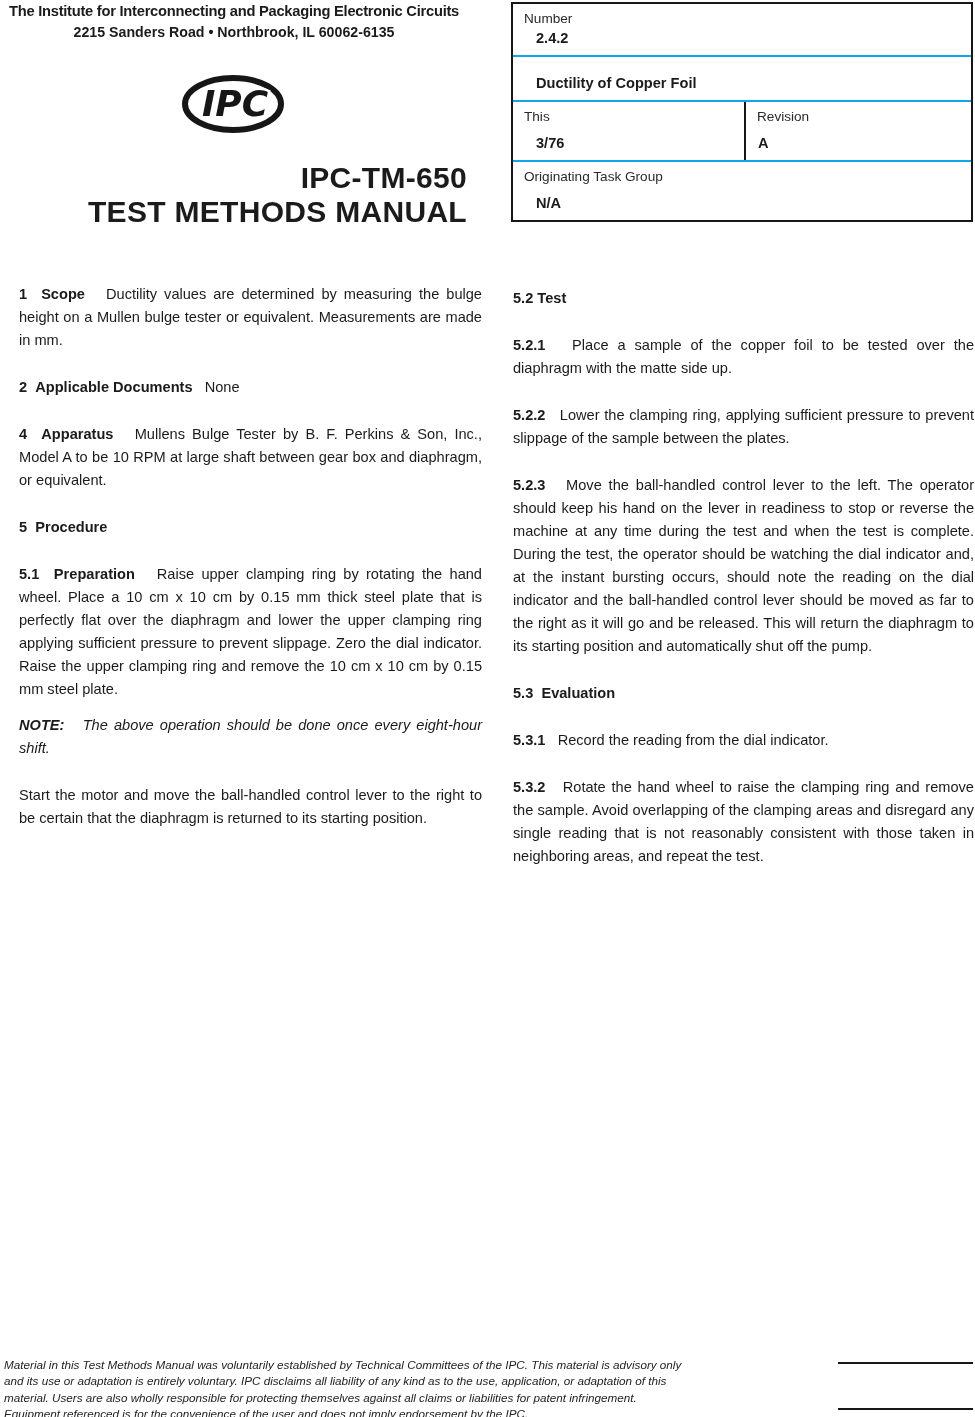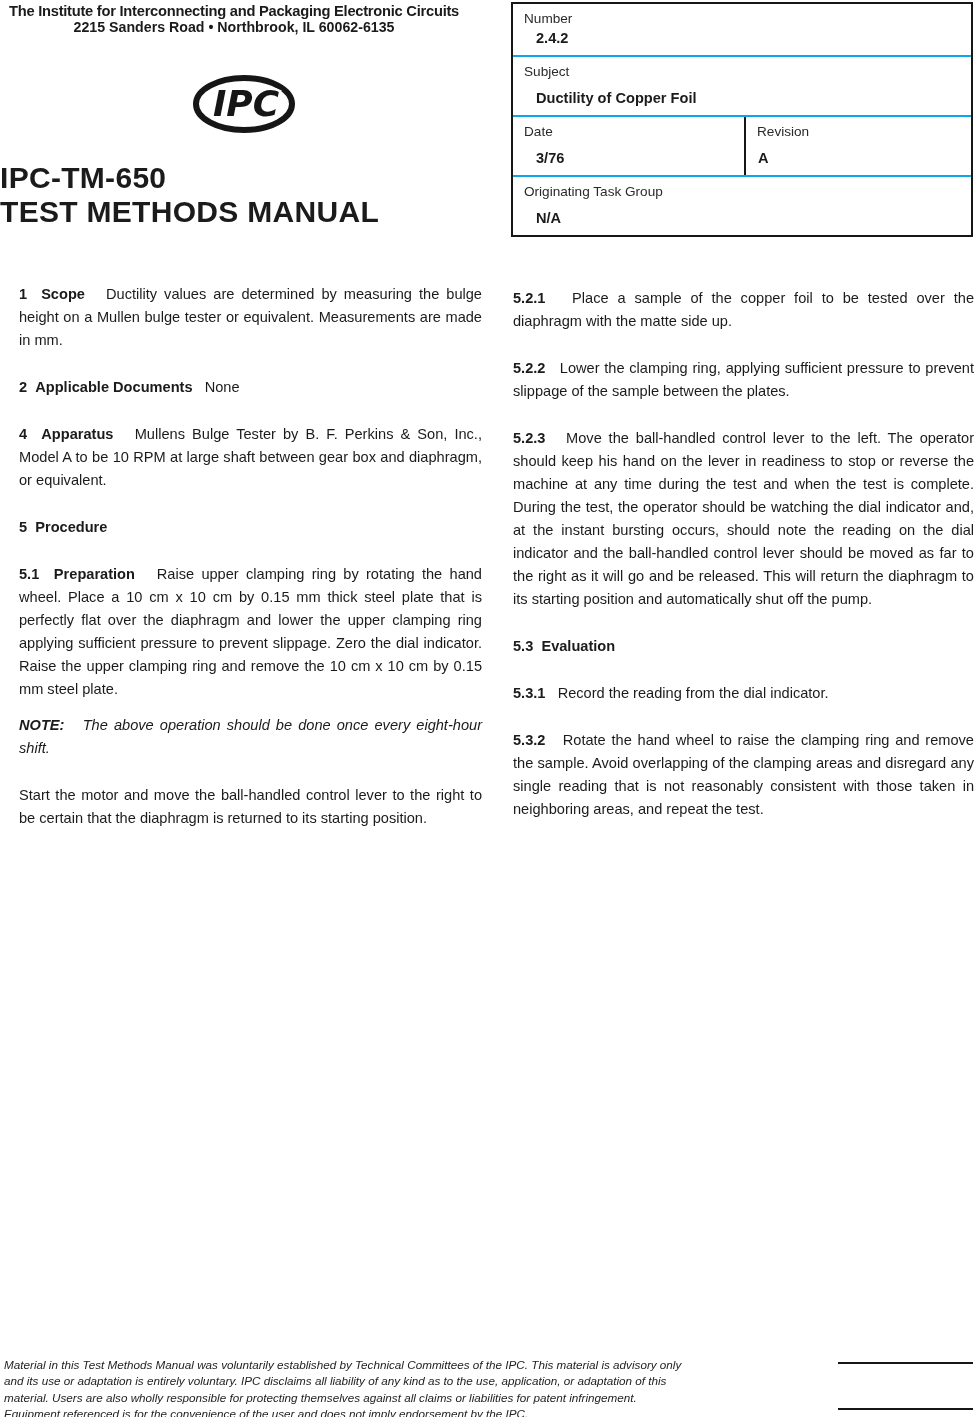--- a/index.html
+++ b/index.html
@@ -8,27 +8,27 @@
     width:975px; height:1417px;
     background:#ffffff;
     font-family:"Liberation Sans", sans-serif;
     color:#1b1b1b;
     overflow:hidden;
   }
 
   
   .org-block { position:absolute; left:1px; top:3px; width:466px; text-align:center; font-weight:bold; }
   .org-line1 { font-size:14.7px; letter-spacing:-0.25px; white-space:nowrap; }
-  .org-line2 { font-size:14.2px; }
+  .org-line2 { font-size:14.2px; margin-top:5px; }
 
   
-  .logo-wrap { position:absolute; left:192px; top:74px; width:104px; height:60px; }
+  .logo-wrap { position:absolute; left:181px; top:74px; width:104px; height:60px; }
 
   
-  .main-title { position:absolute; left:0; top:161px; width:467px; text-align:left;
+  .main-title { position:absolute; left:0; top:161px; width:467px; text-align:right;
                 font-weight:bold; font-size:30px; line-height:34px; letter-spacing:0.3px; }
 
   
   .info-box { position:absolute; left:511px; top:2px; width:458px; border:2px solid #161616; background:#fff; }
   .ib-row { border-bottom:2px solid #0ea5e9; padding:7px 8px 9px 11px; }
   .ib-row:last-child { border-bottom:none; }
   .ib-split { display:flex; padding:0; }
   .ib-cell { padding:7px 8px 9px 11px; }
   .ib-cell-left { width:212px; border-right:2px solid #161616; }
   .ib-cell-right { flex:1; }
@@ -76,26 +76,25 @@
     <div>IPC-TM-650</div>
     <div>TEST METHODS MANUAL</div>
   </div>
 
   <div class="info-box">
     <div class="ib-row ib-row-number">
       <div class="ib-label">Number</div>
       <div class="ib-value">2.4.2</div>
     </div>
     <div class="ib-row">
-      <div class="ib-label">Subject</div>
       <div class="ib-value">Ductility of Copper Foil</div>
     </div>
     <div class="ib-row ib-split">
       <div class="ib-cell ib-cell-left">
-        <div class="ib-label">Date</div>
+        <div class="ib-label">This</div>
         <div class="ib-value">3/76</div>
       </div>
       <div class="ib-cell ib-cell-right">
         <div class="ib-label">Revision</div>
         <div class="ib-value" style="margin-left:1px;">A</div>
       </div>
     </div>
     <div class="ib-row">
       <div class="ib-label">Originating Task Group</div>
       <div class="ib-value">N/A</div>
@@ -121,20 +120,23 @@
     <p class="sec note mb-xs">
       <span class="h">NOTE:</span><span class="t">The above operation should be done once every eight-hour shift.</span>
     </p>
     <p class="sec">
       <span class="h"></span><span class="t">Start the motor and move the ball-handled control lever to the right to be certain that the diaphragm is returned to its starting position.</span>
     </p>
   </div>
 
   <div class="col col-right">
     <p class="sec">
+      <span class="h">5.2 Test</span><span class="t"></span>
+    </p>
+    <p class="sec">
       <span class="h">5.2.1</span><span class="t">Place a sample of the copper foil to be tested over the diaphragm with the matte side up.</span>
     </p>
     <p class="sec">
       <span class="h">5.2.2</span><span class="t">Lower the clamping ring, applying sufficient pressure to prevent slippage of the sample between the plates.</span>
     </p>
     <p class="sec">
       <span class="h">5.2.3</span><span class="t">Move the ball-handled control lever to the left. The operator should keep his hand on the lever in readiness to stop or reverse the machine at any time during the test and when the test is complete. During the test, the operator should be watching the dial indicator and, at the instant bursting occurs, should note the reading on the dial indicator and the ball-handled control lever should be moved as far to the right as it will go and be released. This will return the diaphragm to its starting position and automatically shut off the pump.</span>
     </p>
     <p class="sec">
       <span class="h">5.3&nbsp;&nbsp;Evaluation</span><span class="t"></span>

